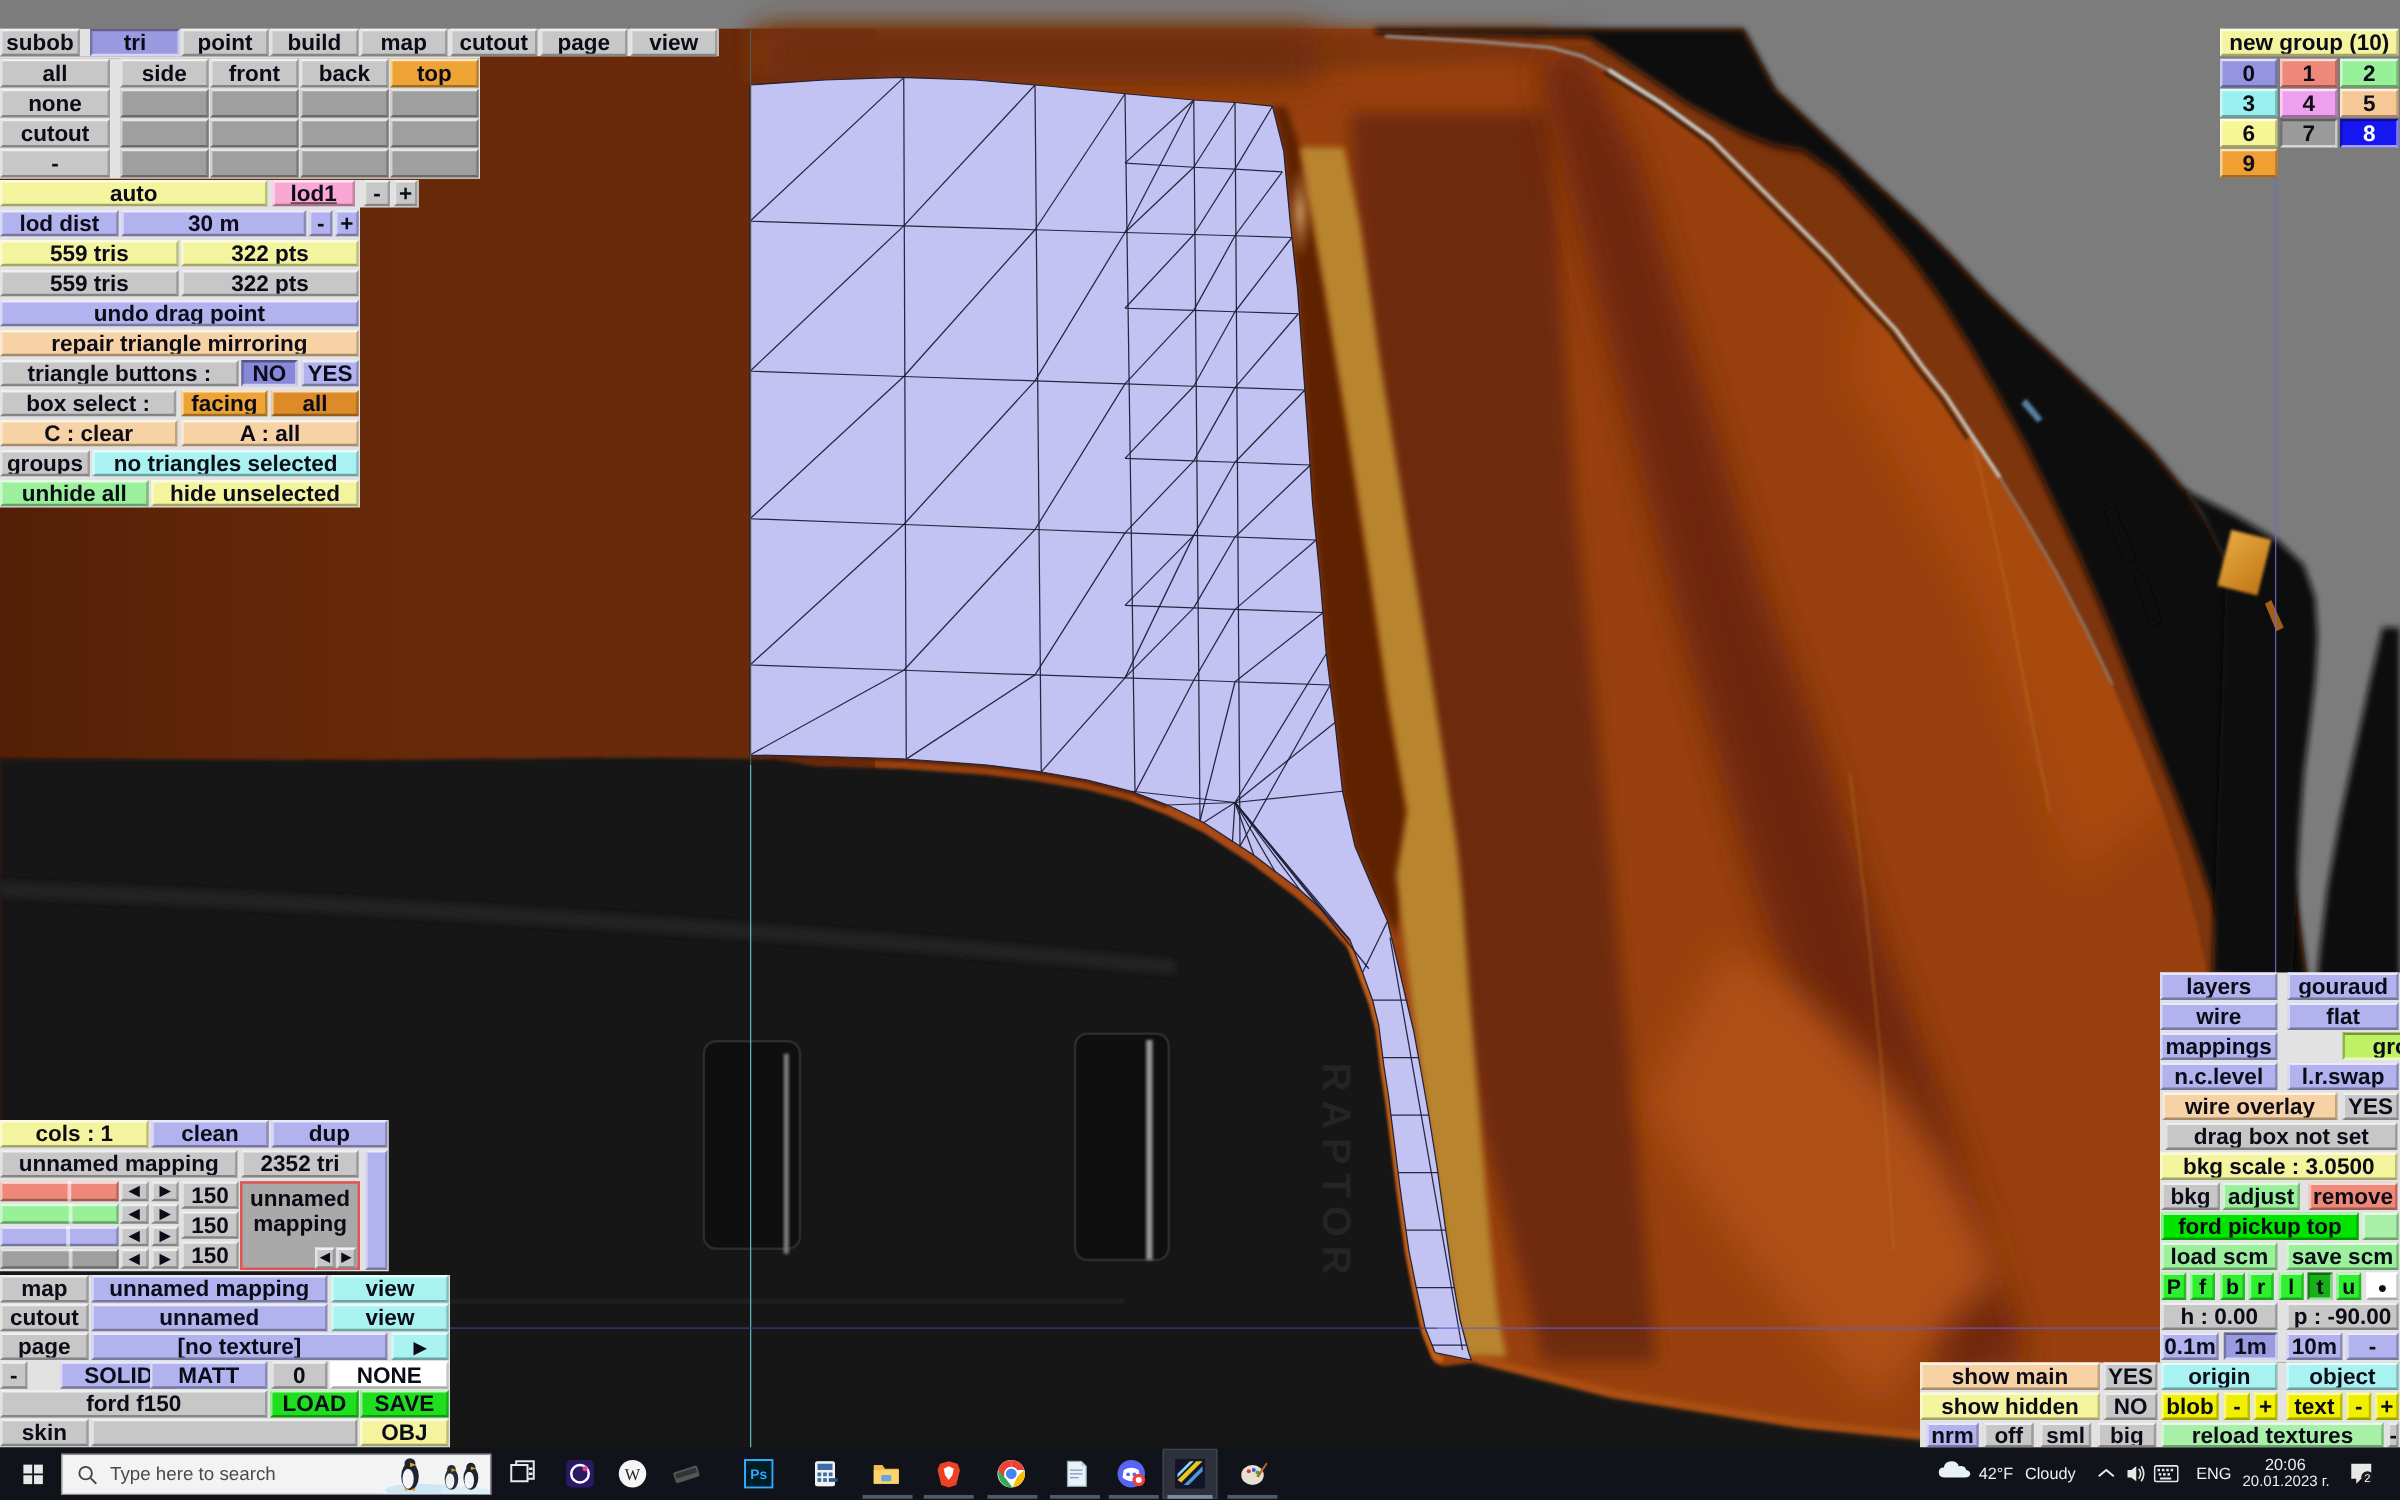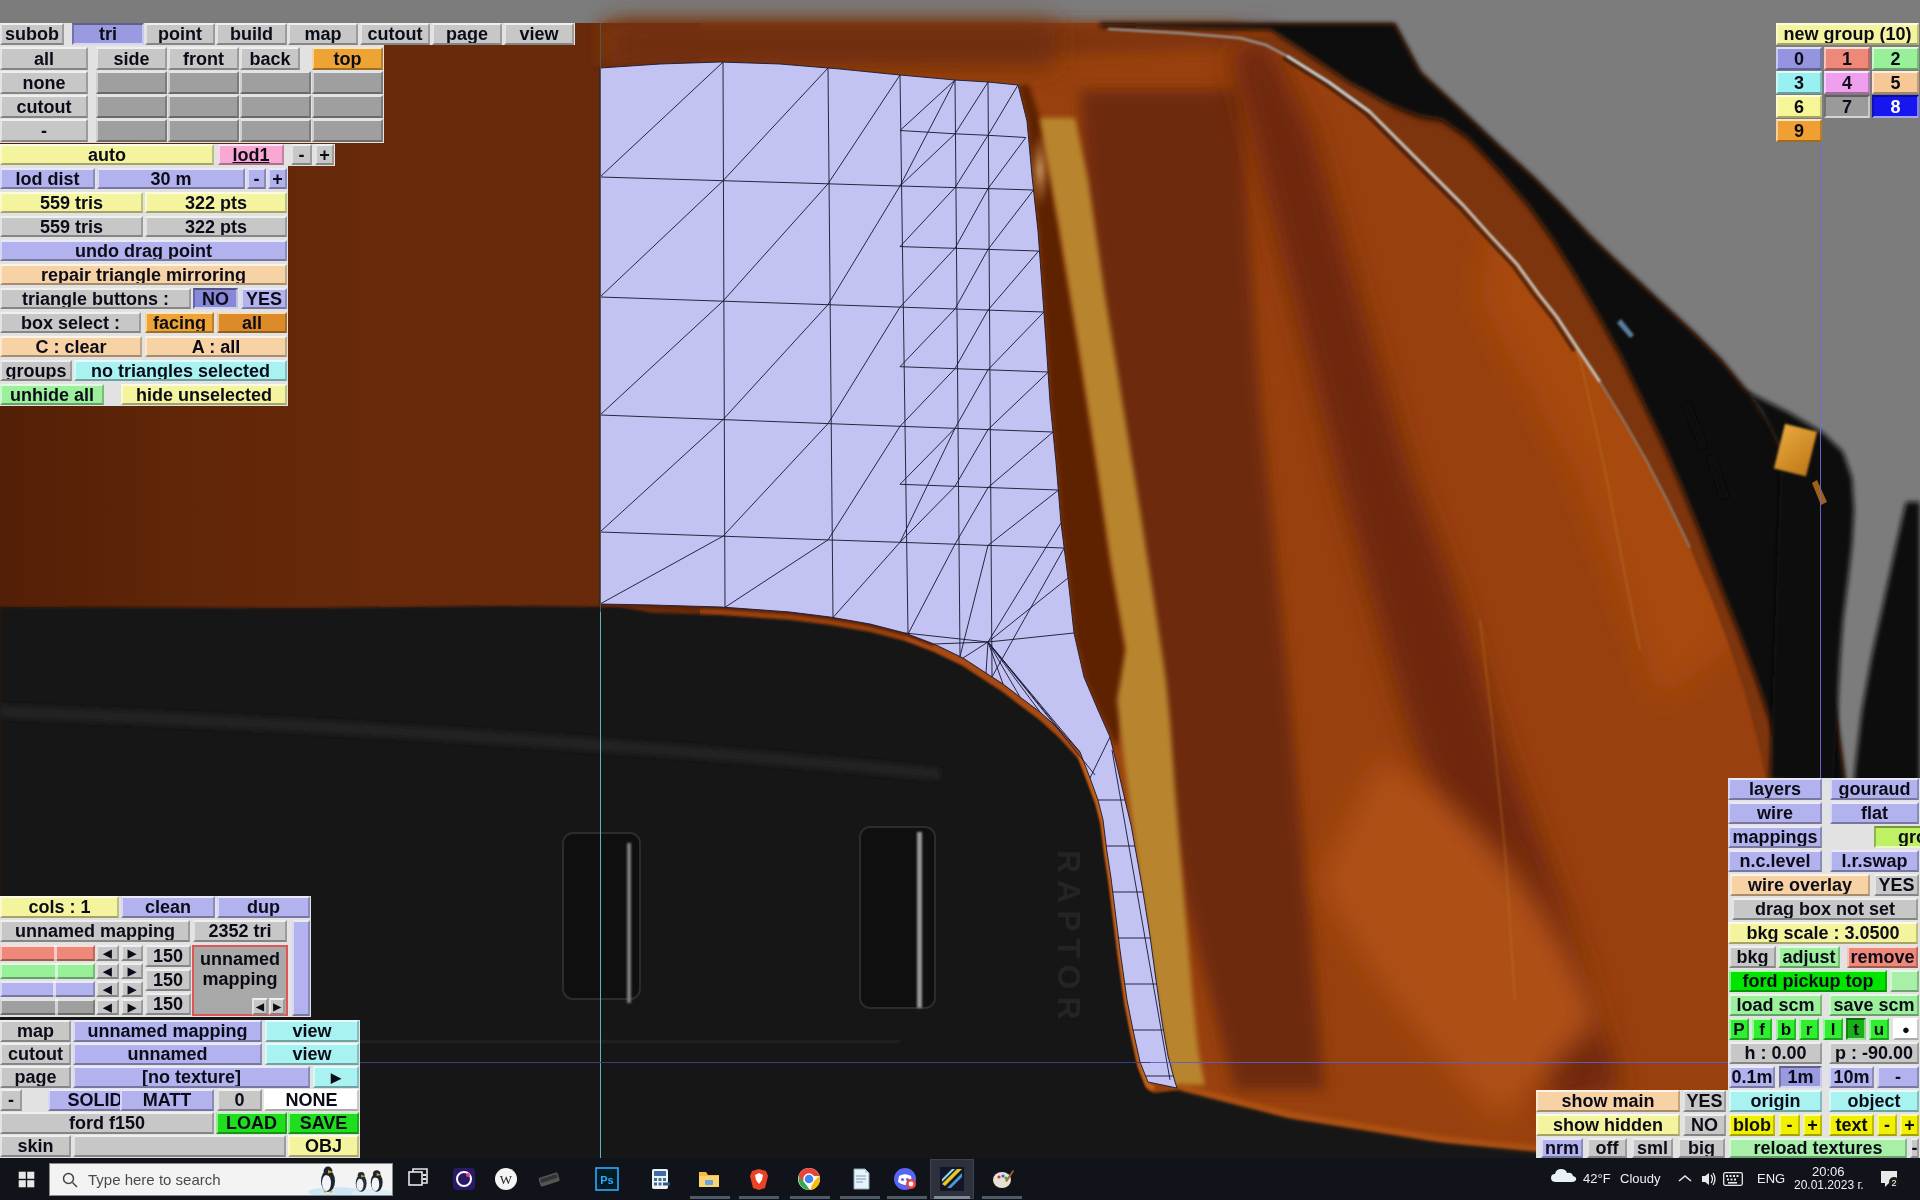--- a/index.html
+++ b/index.html
@@ -216,21 +216,21 @@
 <div class="b p" style="left:72px;top:23px;width:72px;height:22px;background:#9a9ae0;">tri</div>
 <div class="b" style="left:145px;top:23px;width:70px;height:22px;background:#c7c7c7;">point</div>
 <div class="b" style="left:216px;top:23px;width:71px;height:22px;background:#c7c7c7;">build</div>
 <div class="b" style="left:288px;top:23px;width:70px;height:22px;background:#c7c7c7;">map</div>
 <div class="b" style="left:360px;top:23px;width:70px;height:22px;background:#c7c7c7;">cutout</div>
 <div class="b" style="left:432px;top:23px;width:70px;height:22px;background:#c7c7c7;">page</div>
 <div class="b" style="left:504px;top:23px;width:70px;height:22px;background:#c7c7c7;">view</div>
 <div class="b" style="left:0px;top:47px;width:88px;height:23px;background:#c7c7c7;">all</div>
 <div class="b" style="left:96px;top:47px;width:71px;height:23px;background:#c7c7c7;">side</div>
 <div class="b" style="left:168px;top:47px;width:71px;height:23px;background:#c7c7c7;">front</div>
-<div class="b" style="left:240px;top:47px;width:60px;height:23px;background:#c7c7c7;">back</div>
+<div class="b" style="left:240px;top:47px;width:71px;height:23px;background:#c7c7c7;">back</div>
 <div class="b" style="left:312px;top:47px;width:71px;height:23px;background:#eea435;">top</div>
 <div class="b" style="left:0px;top:71px;width:88px;height:23px;background:#c7c7c7;">none</div>
 <div class="b" style="left:96px;top:71px;width:71px;height:23px;background:#9f9f9f;"></div>
 <div class="b" style="left:168px;top:71px;width:71px;height:23px;background:#9f9f9f;"></div>
 <div class="b" style="left:240px;top:71px;width:71px;height:23px;background:#9f9f9f;"></div>
 <div class="b" style="left:312px;top:71px;width:71px;height:23px;background:#9f9f9f;"></div>
 <div class="b" style="left:0px;top:95px;width:88px;height:23px;background:#c7c7c7;">cutout</div>
 <div class="b" style="left:96px;top:95px;width:71px;height:23px;background:#9f9f9f;"></div>
 <div class="b" style="left:168px;top:95px;width:71px;height:23px;background:#9f9f9f;"></div>
 <div class="b" style="left:240px;top:95px;width:71px;height:23px;background:#9f9f9f;"></div>
@@ -257,21 +257,21 @@
 <div class="b" style="left:0px;top:288px;width:191px;height:21px;background:#c7c7c7;">triangle buttons :</div>
 <div class="b p" style="left:193px;top:288px;width:45px;height:21px;background:#8888d8;">NO</div>
 <div class="b" style="left:241px;top:288px;width:46px;height:21px;background:#b2b2ee;">YES</div>
 <div class="b" style="left:0px;top:312px;width:141px;height:21px;background:#c7c7c7;">box select :</div>
 <div class="b" style="left:145px;top:312px;width:69px;height:21px;background:#eea435;">facing</div>
 <div class="b" style="left:217px;top:312px;width:70px;height:21px;background:#dd8b28;">all</div>
 <div class="b" style="left:0px;top:336px;width:142px;height:21px;background:#f6d2a4;">C : clear</div>
 <div class="b" style="left:145px;top:336px;width:142px;height:21px;background:#f6d2a4;">A : all</div>
 <div class="b" style="left:0px;top:360px;width:72px;height:21px;background:#c7c7c7;">groups</div>
 <div class="b" style="left:74px;top:360px;width:213px;height:21px;background:#a8f2f2;">no triangles selected</div>
-<div class="b" style="left:0px;top:384px;width:104px;height:21px;background:#9cf09c;">unhide all</div>
+<div class="b" style="left:0px;top:384px;width:119px;height:21px;background:#9cf09c;">unhide all</div>
 <div class="b" style="left:121px;top:384px;width:166px;height:21px;background:#f4f49e;">hide unselected</div>
 <div class="b" style="left:1776px;top:23px;width:143px;height:22px;background:#f4f49e;">new group (10)</div>
 <div class="b" style="left:1776px;top:47px;width:46px;height:23px;background:#9494e0;">0</div>
 <div class="b" style="left:1824px;top:47px;width:46px;height:23px;background:#ee8878;">1</div>
 <div class="b" style="left:1872px;top:47px;width:47px;height:23px;background:#98f098;">2</div>
 <div class="b" style="left:1776px;top:71px;width:46px;height:23px;background:#98f0f0;">3</div>
 <div class="b" style="left:1824px;top:71px;width:46px;height:23px;background:#eea0ee;">4</div>
 <div class="b" style="left:1872px;top:71px;width:47px;height:23px;background:#f6c896;">5</div>
 <div class="b" style="left:1776px;top:95px;width:46px;height:23px;background:#f6f696;">6</div>
 <div class="b p" style="left:1824px;top:95px;width:46px;height:23px;background:#9a9a9a;">7</div>

